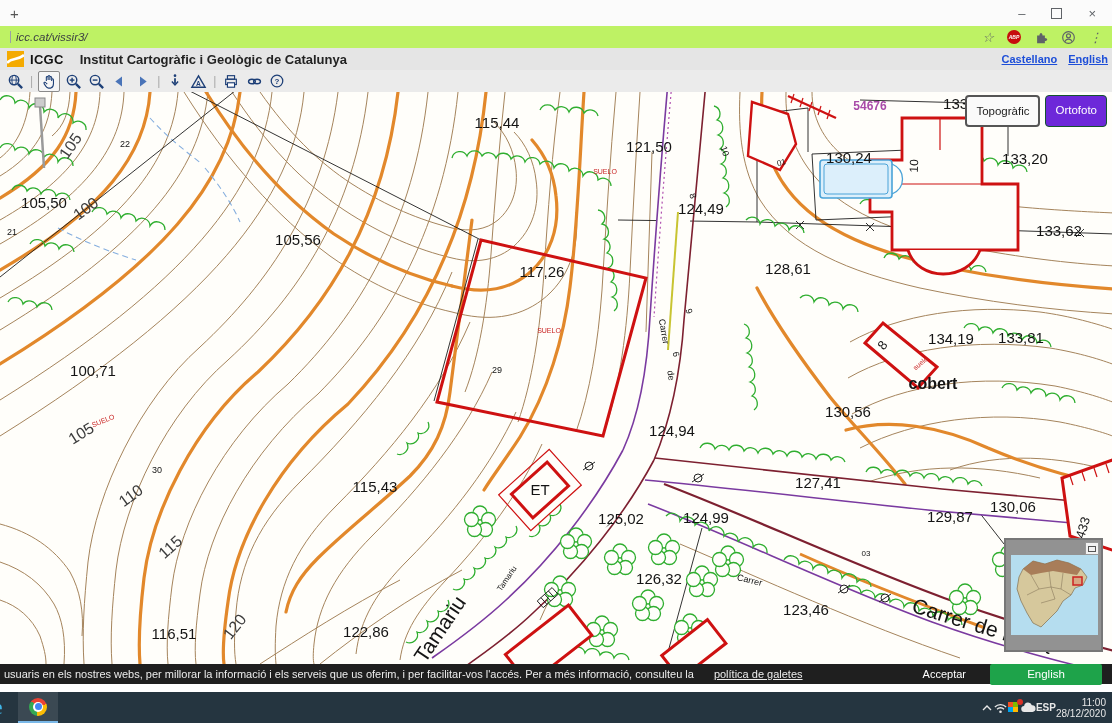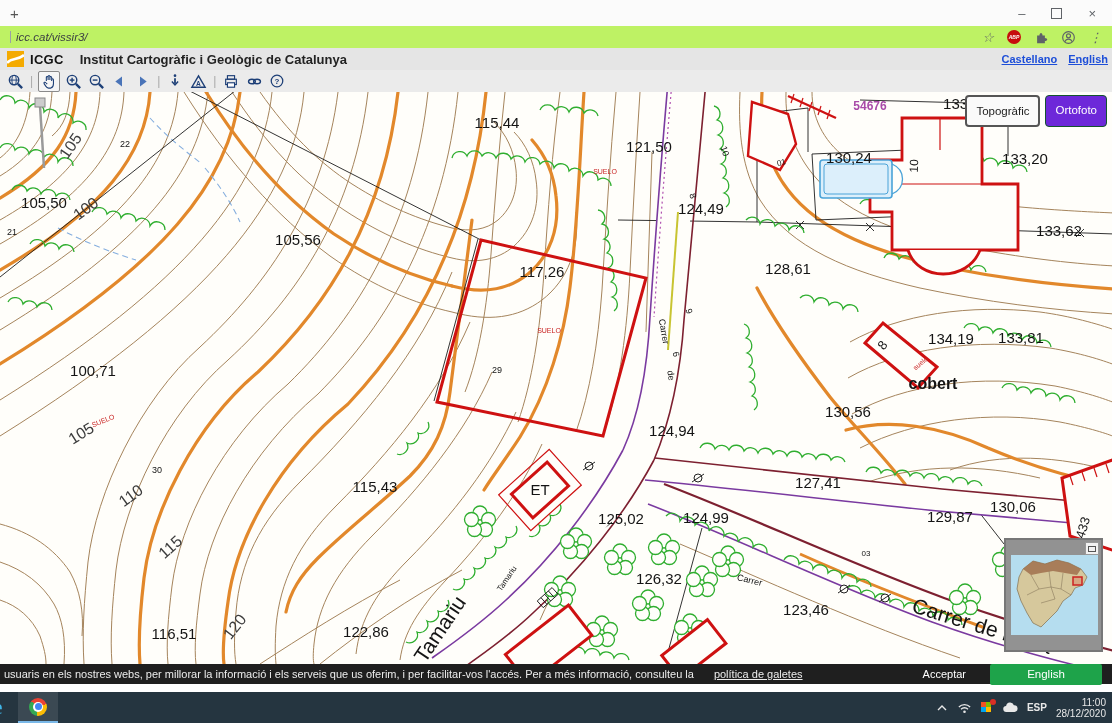--- a/index.html
+++ b/index.html
@@ -47,21 +47,21 @@
   #bannerlink{text-decoration:underline;color:#ececec;margin-left:20px;cursor:pointer;}
   #reject{margin-left:auto;margin-right:24px;color:#fff;cursor:pointer;}
   #accept{width:112px;height:21px;background:#1ea34a;color:#fff;border:none;border-radius:2px;font-size:11.5px;margin-right:10px;cursor:pointer;display:flex;align-items:center;justify-content:center;}
   
   #taskbar{top:692px;height:31px;background:#253540;display:flex;align-items:center;color:#e8e8e8;}
   #ie{position:relative;left:-7px;font-size:21px;font-weight:bold;color:#3fb6e8;font-family:"Liberation Serif",serif;width:18px;}
   #chromebtn{width:40px;height:31px;display:flex;align-items:center;justify-content:center;background:rgba(255,255,255,.10);border-bottom:2px solid #7ab8e8;box-sizing:border-box;}
   .chrome{position:relative;width:18px;height:18px;border-radius:50%;background:conic-gradient(from -50deg,#ea4335 0 120deg,#fbbc05 120deg 240deg,#34a853 240deg 360deg);}
   .chrome i{position:absolute;inset:4px;background:#fff;border-radius:50%;}
   .chrome b{position:absolute;inset:5.5px;background:#4285f4;border-radius:50%;}
-  #tray{margin-left:auto;display:flex;align-items:center;gap:9px;padding-right:6px;}
+  #tray{margin-left:auto;display:flex;align-items:center;padding-right:6px;}
   #esp{font-size:10px;font-weight:bold;}
   #clock{font-size:10px;line-height:11px;text-align:right;}
   .sq{width:5px;height:5px;display:inline-block;}
   #appic{position:relative;width:12px;height:12px;line-height:0;font-size:0;}
   #appic .badge{position:absolute;right:-3px;top:-3px;width:6px;height:6px;border-radius:50%;background:#d93025;}
 </style>
 </head>
 <body>
 
 <div id="app">

